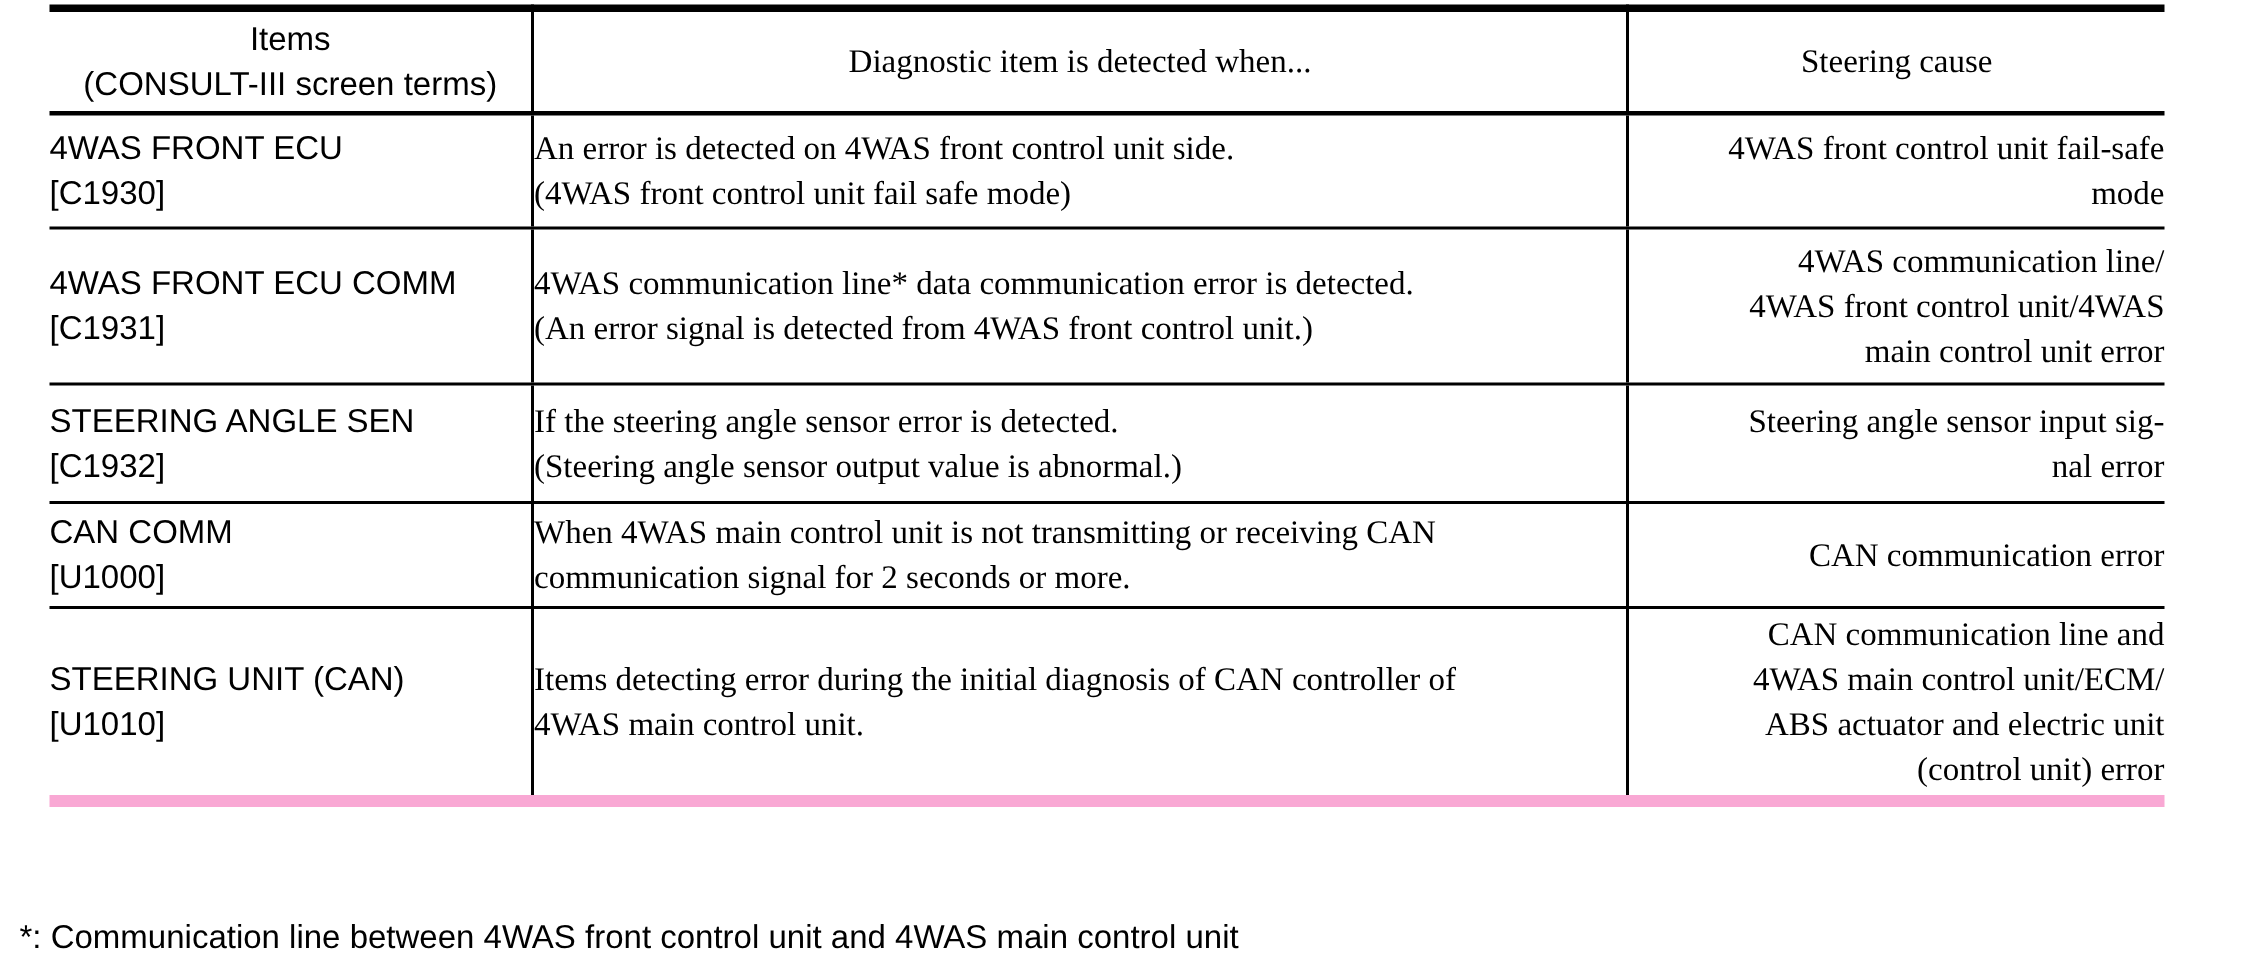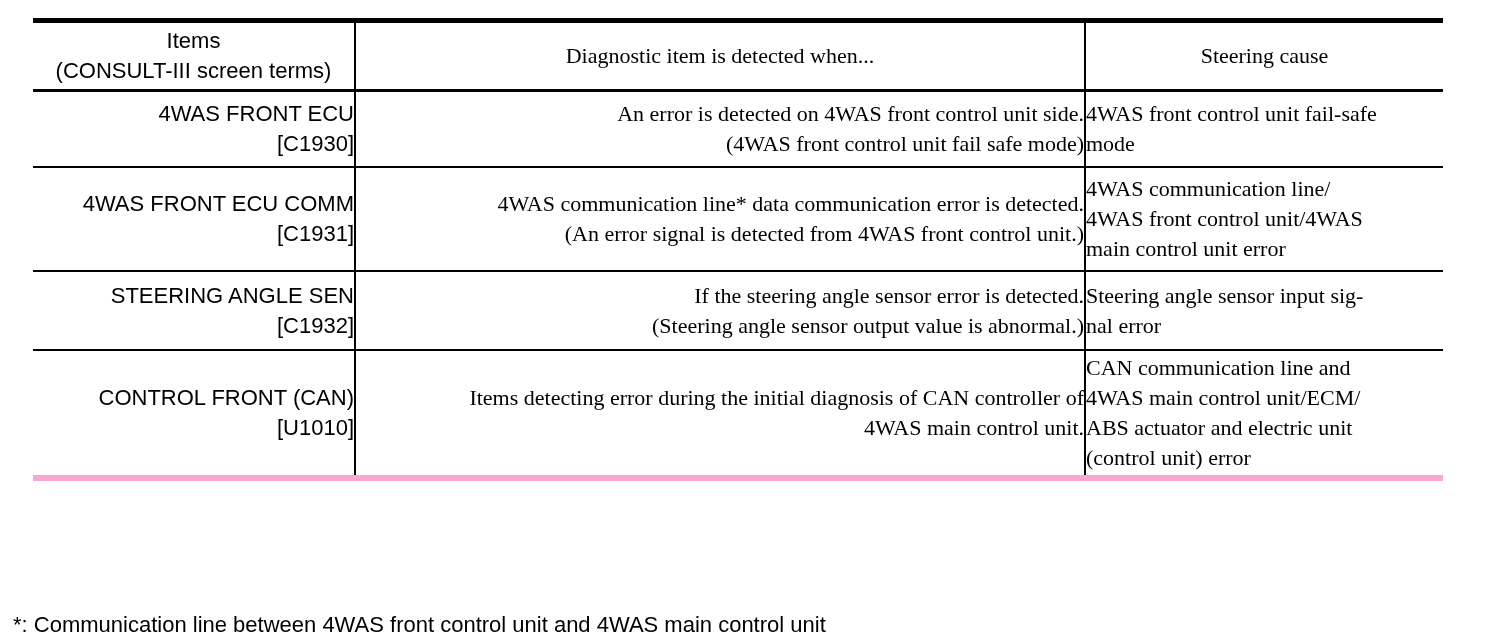--- a/index.html
+++ b/index.html
@@ -12,26 +12,26 @@
     width: 1504px;
     height: 642px;
     background: #ffffff;
     overflow: hidden;
     font-family: "Liberation Sans", sans-serif;
     color: #000000;
   }
   table.dtc {
     position: absolute;
     left: 33px;
-    top: 18px;
+    top: 3px;
     width: 1410px;
     border-collapse: collapse;
     table-layout: fixed;
     border-top: 5px solid #000;
-    border-bottom: 6px solid #f9a8d4;
+    border-bottom: 8px solid #f9a8d4;
   }
   table.dtc th,
   table.dtc td {
     font-size: 22px;
     line-height: 30px;
     font-weight: normal;
     vertical-align: middle;
     padding: 2px 0;
     overflow: hidden;
   }
@@ -45,23 +45,23 @@
   }
   table.dtc tbody tr:last-child td {
     border-bottom: none;
     margin-left: 43px;
   }
   table.dtc th + th,
   table.dtc td + td {
     border-left: 2px solid #000;
     font-family: Liberation Serif, serif;
   }
-  .col-item    { padding-left: 13px; padding-right: 8px;  text-align: right; }
-  .col-detected{ padding-left: 16px; padding-right: 12px; text-align: right; }
-  .col-cause   { padding-left: 13px; padding-right: 8px;  text-align: left; }
+  .col-item    { padding-left: 13px; padding-right: 8px;  text-align: left; }
+  .col-detected{ padding-left: 16px; padding-right: 12px; text-align: left; }
+  .col-cause   { padding-left: 13px; padding-right: 8px;  text-align: right; }
   .multiline   { white-space: pre-line; }
   
   table.dtc tbody tr:nth-child(1) td { height: 70px; }
   table.dtc tbody tr:nth-child(2) td { height: 98px; }
   table.dtc tbody tr:nth-child(3) td { height: 73px; margin-left: 16px; }
   table.dtc tbody tr:nth-child(4) td { height: 64px; }
   table.dtc tbody tr:nth-child(5) td { height: 65px; }
   table.dtc tbody tr:nth-child(6) td { height: 128px; }
   .footnote {
     position: absolute;
@@ -119,21 +119,30 @@
           <div>STEERING ANGLE SEN</div>
           <div>[C1932]</div>
         </td>
         <td class="col-detected multiline">If the steering angle sensor error is detected.
 (Steering angle sensor output value is abnormal.)</td>
         <td class="col-cause multiline">Steering angle sensor input sig-
 nal error</td>
       </tr>
       <tr>
         <td class="col-item">
-          <div>CONTROL FRONT (CAN)</div>
+          <div>CAN COMM</div>
+          <div>[U1000]</div>
+        </td>
+        <td class="col-detected multiline">When 4WAS main control unit is not transmitting or receiving CAN
+communication signal for 2 seconds or more.</td>
+        <td class="col-cause multiline">CAN communication error</td>
+      </tr>
+      <tr>
+        <td class="col-item">
+          <div>STEERING UNIT (CAN)</div>
           <div>[U1010]</div>
         </td>
         <td class="col-detected multiline">Items detecting error during the initial diagnosis of CAN controller of
 4WAS main control unit.</td>
         <td class="col-cause multiline">CAN communication line and
 4WAS main control unit/ECM/
 ABS actuator and electric unit
 (control unit) error</td>
       </tr>
     </tbody>

